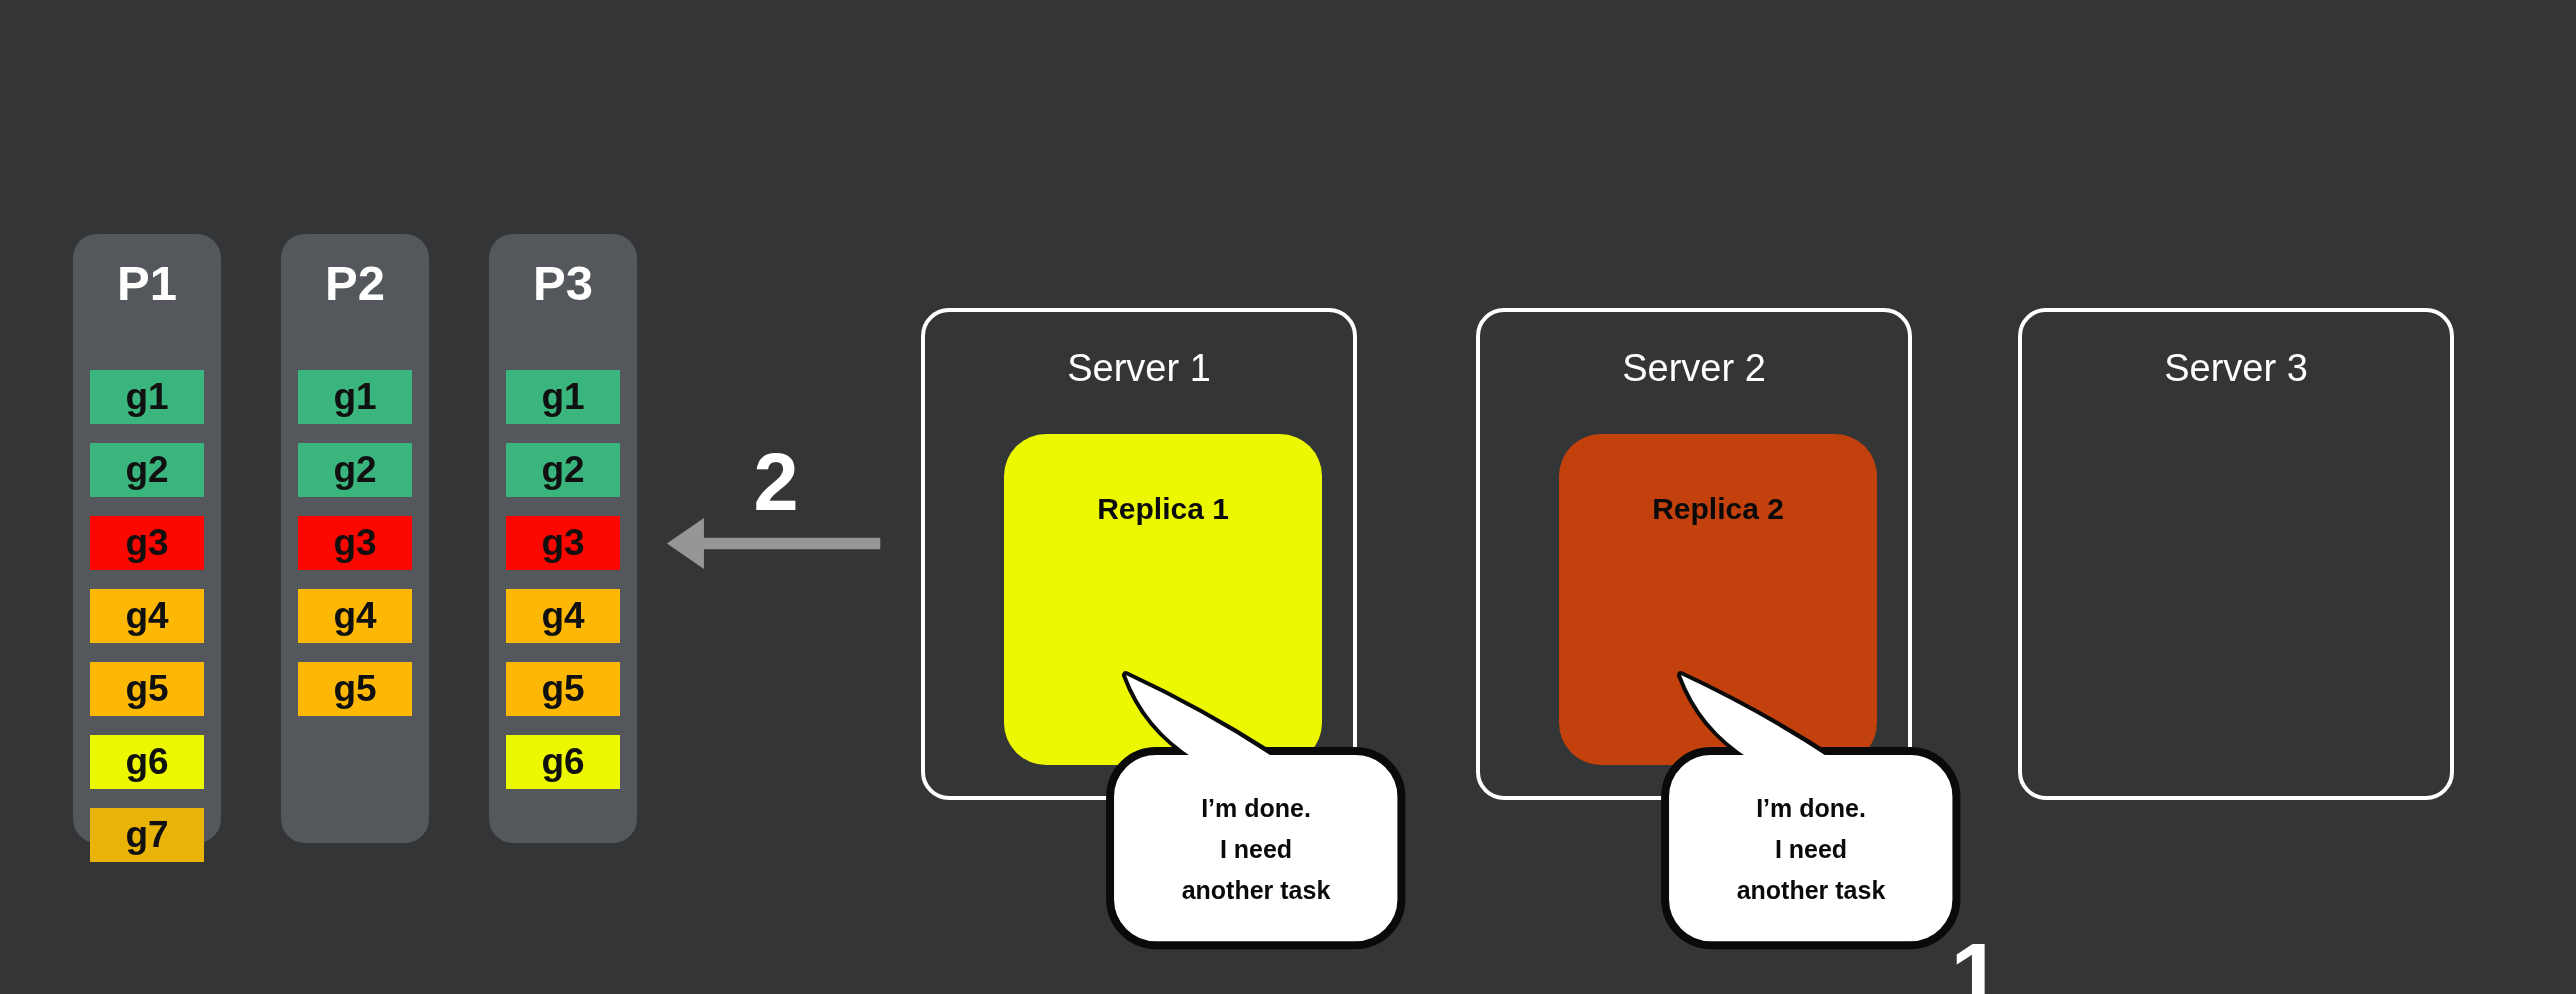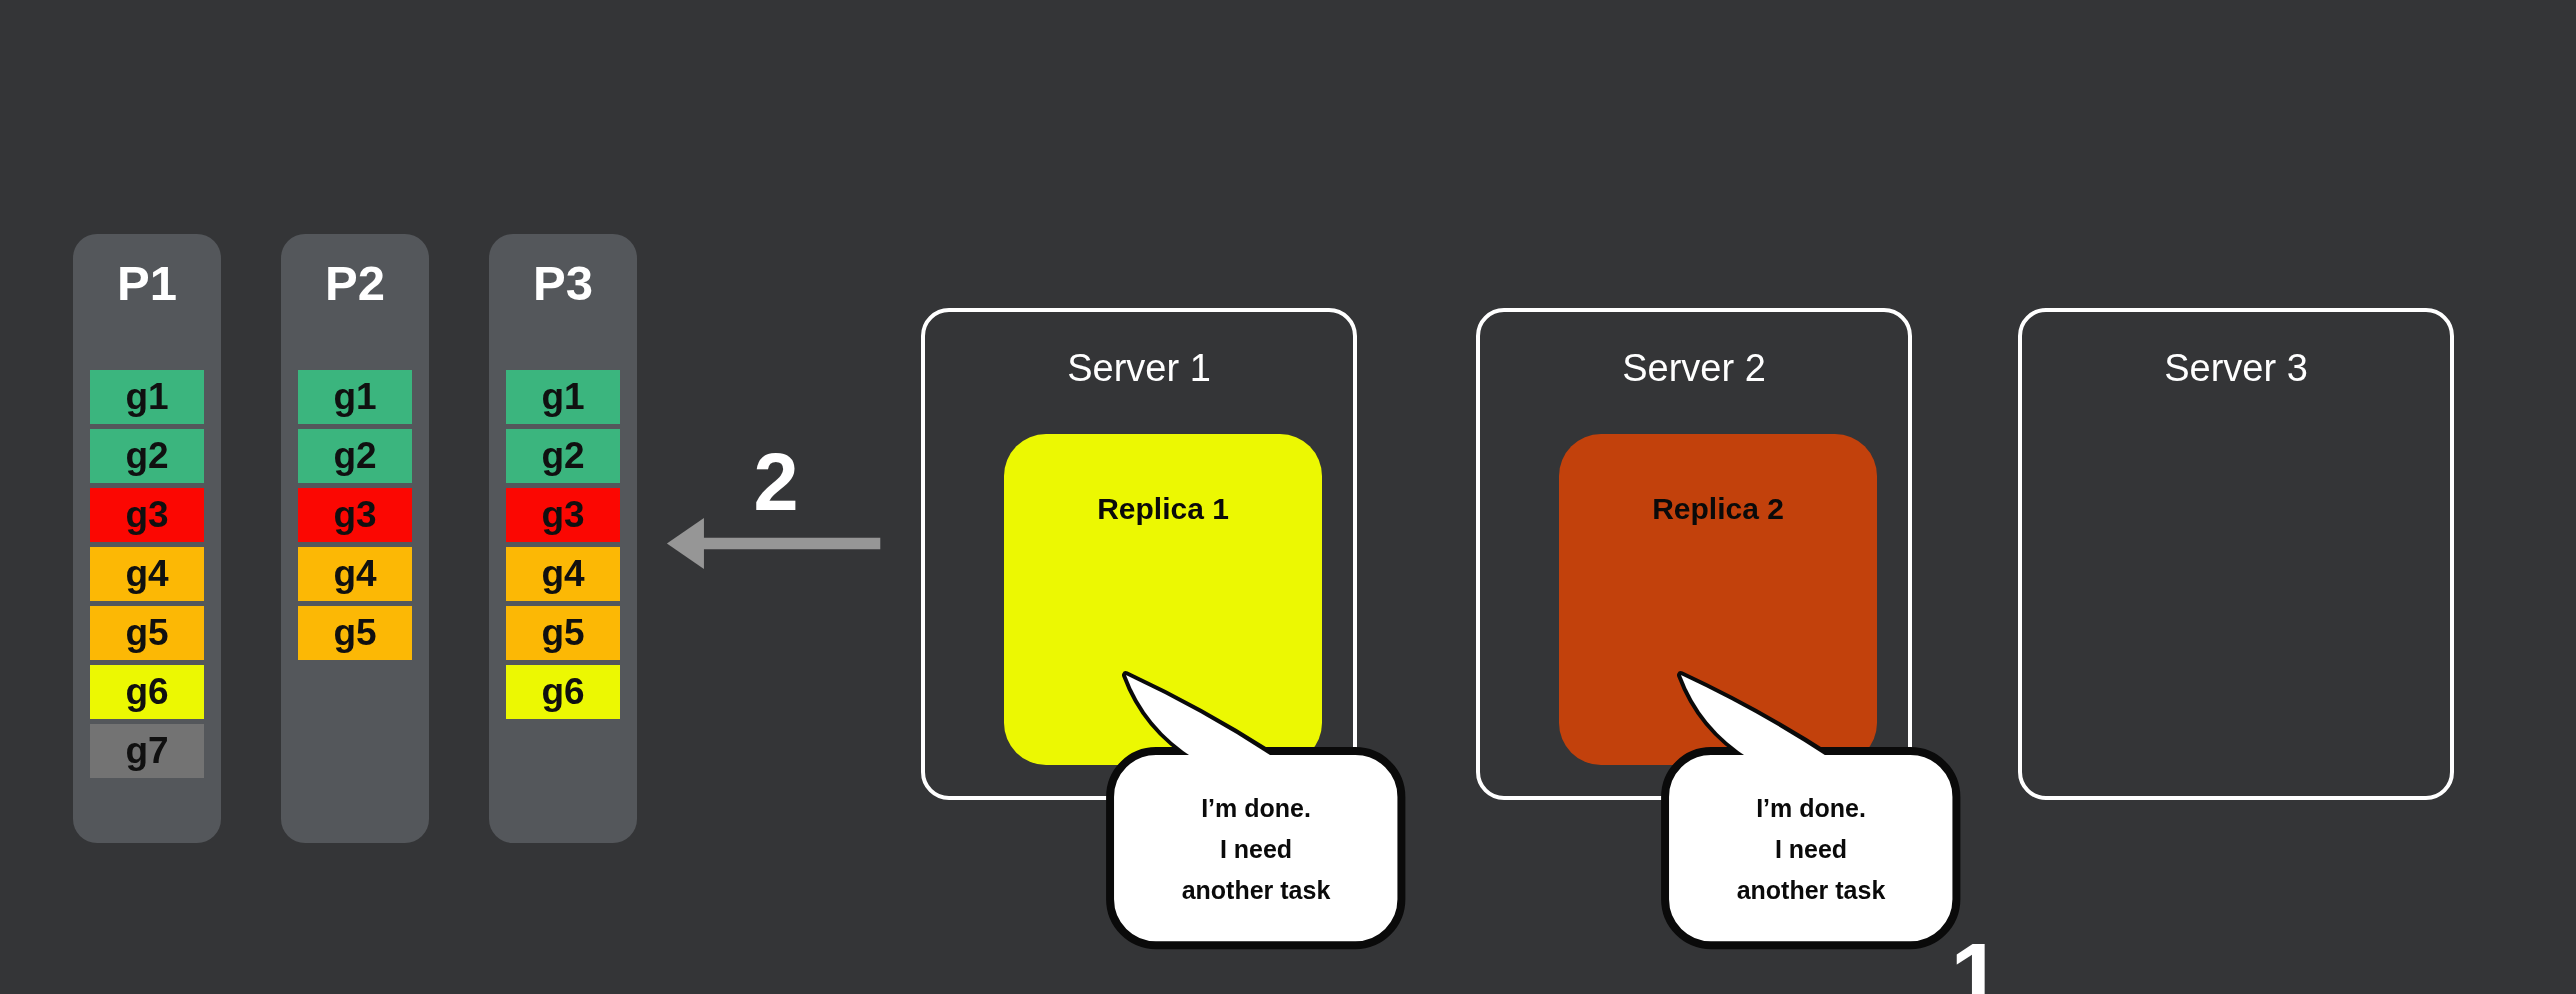--- a/index.html
+++ b/index.html
@@ -31,21 +31,21 @@
     text-align: center;
     font-size: 49px;
     font-weight: bold;
     color: var(--partition-title-text, #fff);
   }
   .p-cells {
     margin-top: 58px;
     display: flex;
     flex-direction: column;
     align-items: center;
-    gap: 5px;
+    gap: 19px;
   }
   .task {
     width: 114px;
     height: 54px;
     display: flex;
     align-items: center;
     justify-content: center;
     font-size: 37px;
     font-weight: bold;
     color: var(--task-text, #101010);
@@ -153,21 +153,21 @@
 
 <div class="partition" style="left:73px">
   <div class="p-title">P1</div>
   <div class="p-cells">
     <div class="task" style="background-color: rgb(59, 181, 126);">g1</div>
     <div class="task" style="background-color: rgb(59, 181, 126);">g2</div>
     <div class="task" style="background-color: rgb(251, 7, 2);">g3</div>
     <div class="task" style="background-color: rgb(252, 184, 5);">g4</div>
     <div class="task" style="background-color: rgb(252, 184, 5);">g5</div>
     <div class="task" style="background-color: rgb(236, 248, 2);">g6</div>
-    <div class="task" style="background-color: #737373;">g7</div>
+    <div class="task" style="background-color: #eab308;">g7</div>
   </div>
 </div>
 
 <div class="partition" style="left:281px">
   <div class="p-title">P2</div>
   <div class="p-cells">
     <div class="task" style="background-color: rgb(59, 181, 126);">g1</div>
     <div class="task" style="background-color: rgb(59, 181, 126);">g2</div>
     <div class="task" style="background-color: rgb(251, 7, 2);">g3</div>
     <div class="task" style="background-color: rgb(252, 184, 5);">g4</div>

